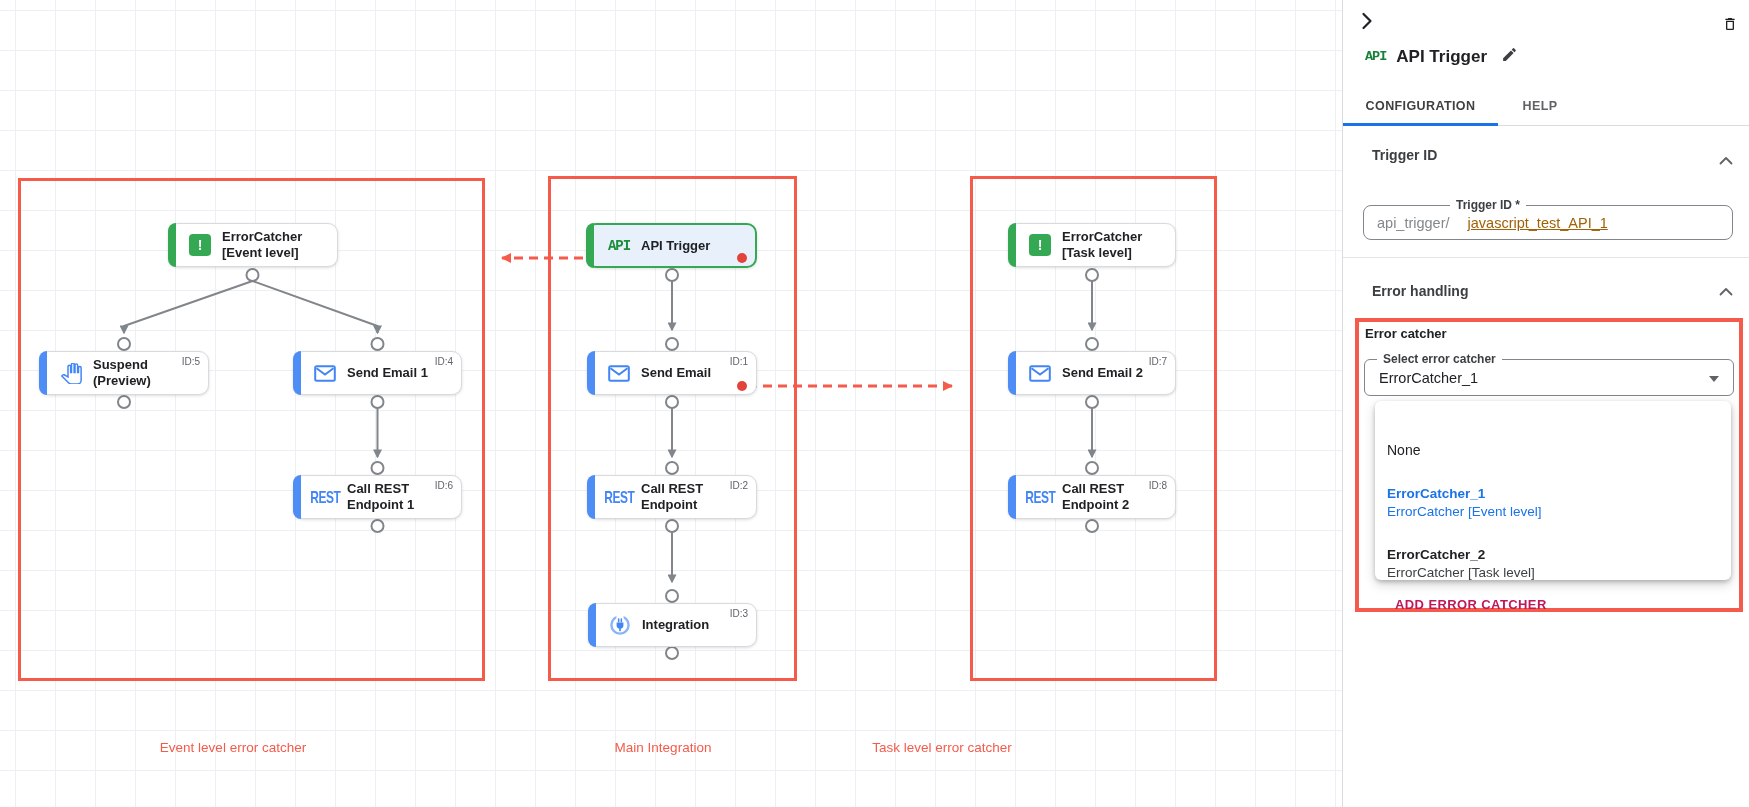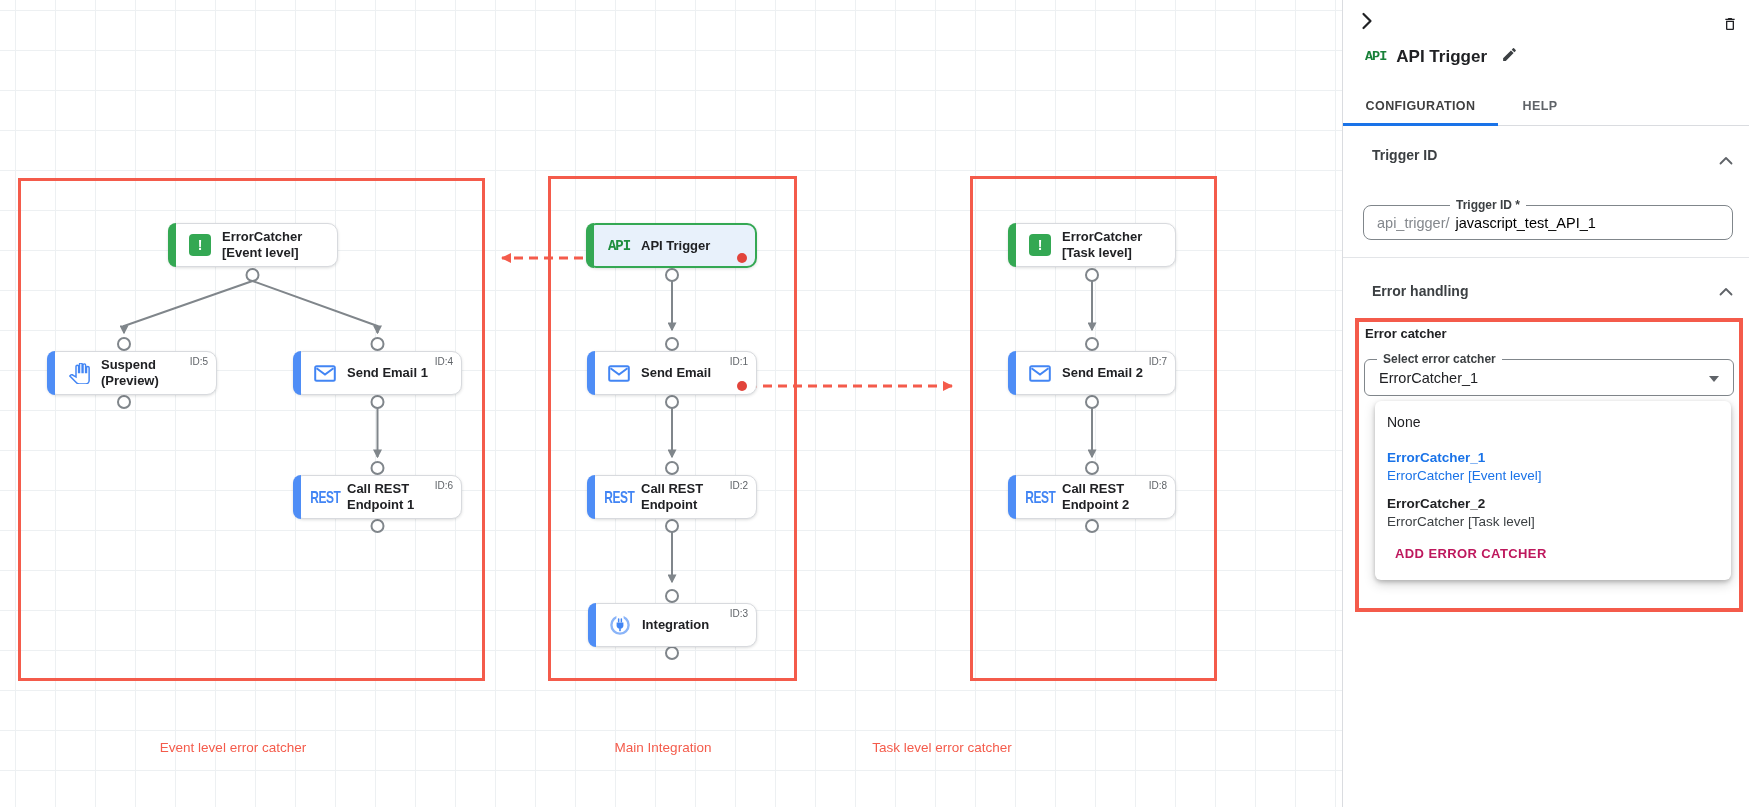--- a/index.html
+++ b/index.html
@@ -62,32 +62,32 @@
   #error-catcher-label { position:absolute; left:22px; top:326px; font-size:13px; font-weight:bold; color:#202124; }
 
   #select-field { left:21px; top:359px; width:370px; height:37px; border-radius:6px; cursor:pointer; }
   #select-field .mlabel { left:12px; }
   #select-value { margin-left:14px; font-size:14.5px; color:#202124; }
   .caret { position:absolute; right:14px; top:16px; width:0; height:0; border-left:5px solid transparent;
     border-right:5px solid transparent; border-top:6px solid #5f6368; }
 
   #dropdown { position:absolute; left:32px; top:401px; width:356px; height:179px; background:#fff; border-radius:6px;
     box-shadow:0 2px 4px rgba(0,0,0,.2), 0 4px 12px rgba(0,0,0,.18); padding:13px 12px 0 12px; }
-  .opt { cursor:pointer; }
+  .opt { cursor:pointer;margin-top:28px; }
   #opt-none { font-size:14px; color:#202124; margin-bottom:20px; }
   .opt-name-blue { font-size:13.5px; font-weight:bold; color:#1a73e8; }
   .opt-sub-blue { font-size:13.5px; color:#1a73e8; margin-top:3px; }
   .opt-name-dark { font-size:13.5px; font-weight:bold; color:#202124; margin-top:13px; }
   .opt-sub-dark { font-size:13.5px; color:#3c4043; margin-top:3px; }
   #add-error-catcher { margin-top:17px; margin-left:8px; font-size:13px; font-weight:bold; letter-spacing:.4px; color:#be185d; cursor:pointer; }
 
   #trigger-input { left:20px; top:205px; width:370px; height:35px; cursor:text; }
   #trigger-input .mlabel { left:86px; }
   .prefix { margin-left:13px; font-size:14.5px; color:#84888d; }
-  .fvalue { margin-left:6px; font-size:14.5px; color:#000000; }
+  .fvalue { margin-left:18px; font-size:14.5px; color:#a16207;text-decoration:underline; }
 </style>
 </head>
 <body>
 
 <div id="stage">
 
   <div id="canvas">
 
     <div class="groupbox" style="left:18px; top:178px; width:467px; height:503px;"></div>
     <div class="groupbox" style="left:548px; top:176px; width:249px; height:505px;"></div>
@@ -143,21 +143,21 @@
     </svg>
 
     <div class="node" style="left:168px; top:223px; width:170px;">
       <span class="bar bar-green"></span>
       <span class="nicon">
           <span class="sq-icon">!</span>
         </span>
       <span class="nlabel">ErrorCatcher [Event level]</span>
     </div>
 
-    <div class="node" style="left:47px; top:351px; width:170px;">
+    <div class="node" style="left:39px; top:351px; width:170px;">
       <span class="bar bar-blue"></span>
       <span class="nicon">
         <svg width="21" height="21" viewBox="0 0 24 24">
             <path d="M23 5.5V20c0 2.2-1.8 4-4 4h-7.3c-1.08 0-2.1-.43-2.85-1.19L1 14.83s1.26-1.23 1.3-1.25c.22-.19.49-.29.79-.29.22 0 .42.06.6.16.04.01 4.31 2.46 4.31 2.46V4c0-.83.67-1.5 1.5-1.5S11 3.17 11 4v7h1V1.5c0-.83.67-1.5 1.5-1.5S15 .67 15 1.5V11h1V2.5c0-.83.67-1.5 1.5-1.5s1.5.67 1.5 1.5V11h1V5.5c0-.83.67-1.5 1.5-1.5s1.5.67 1.5 1.5z" fill="#fff" stroke="#4285f4" stroke-width="1.7"></path>
           </svg>
       </span>
       <span class="nlabel">Suspend (Preview)</span>
       <span class="idb">ID:5</span>
     </div>
 

